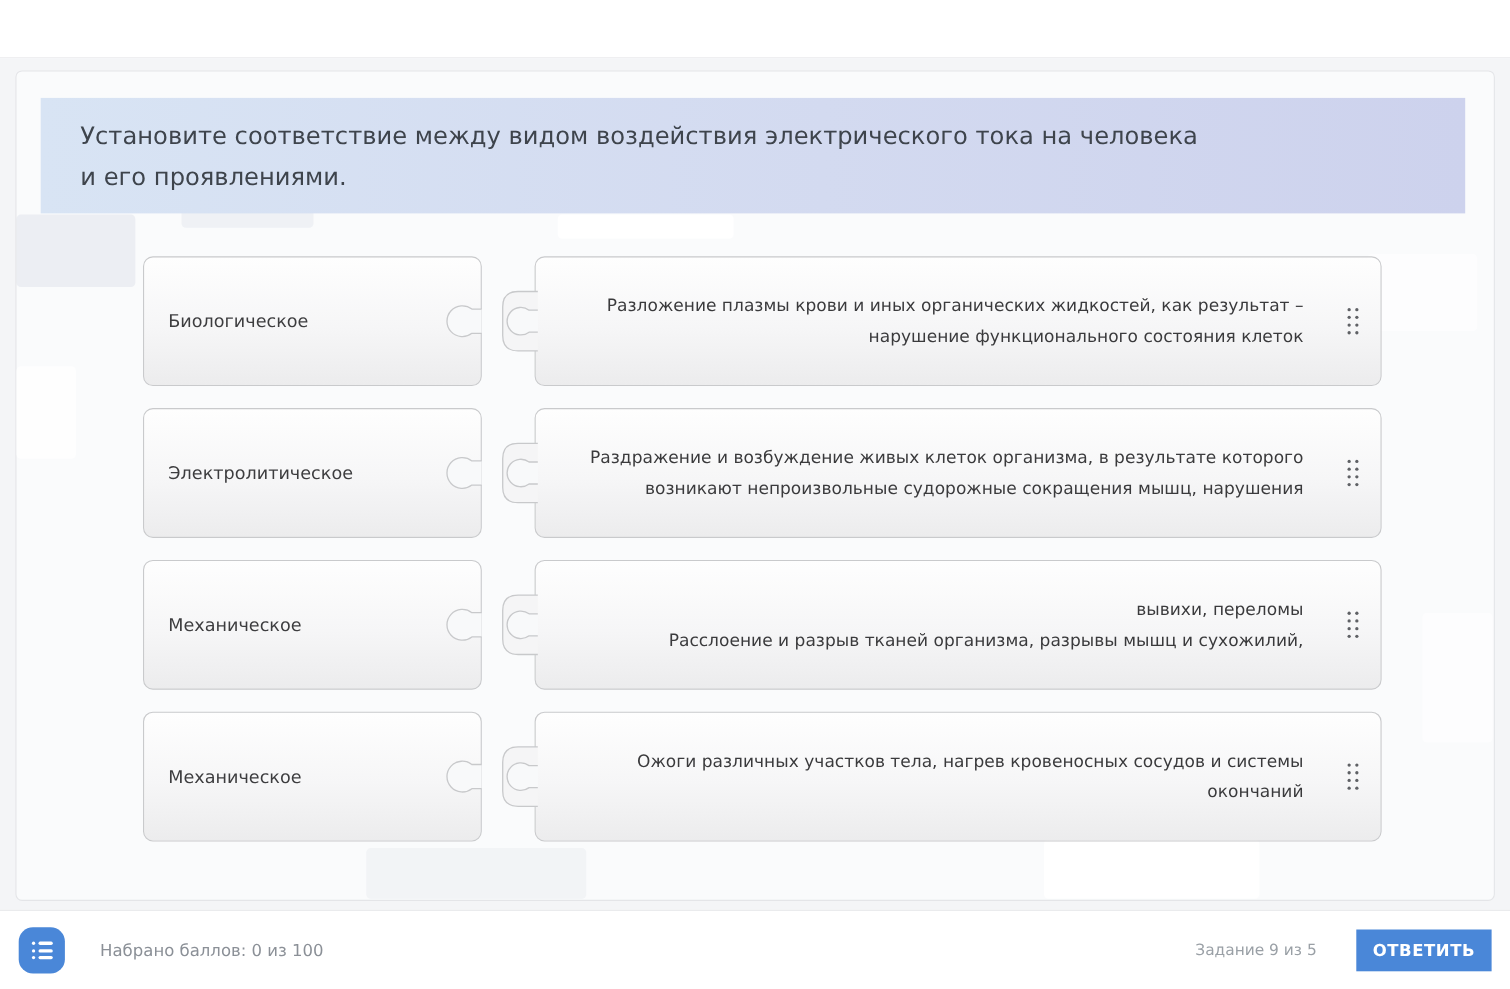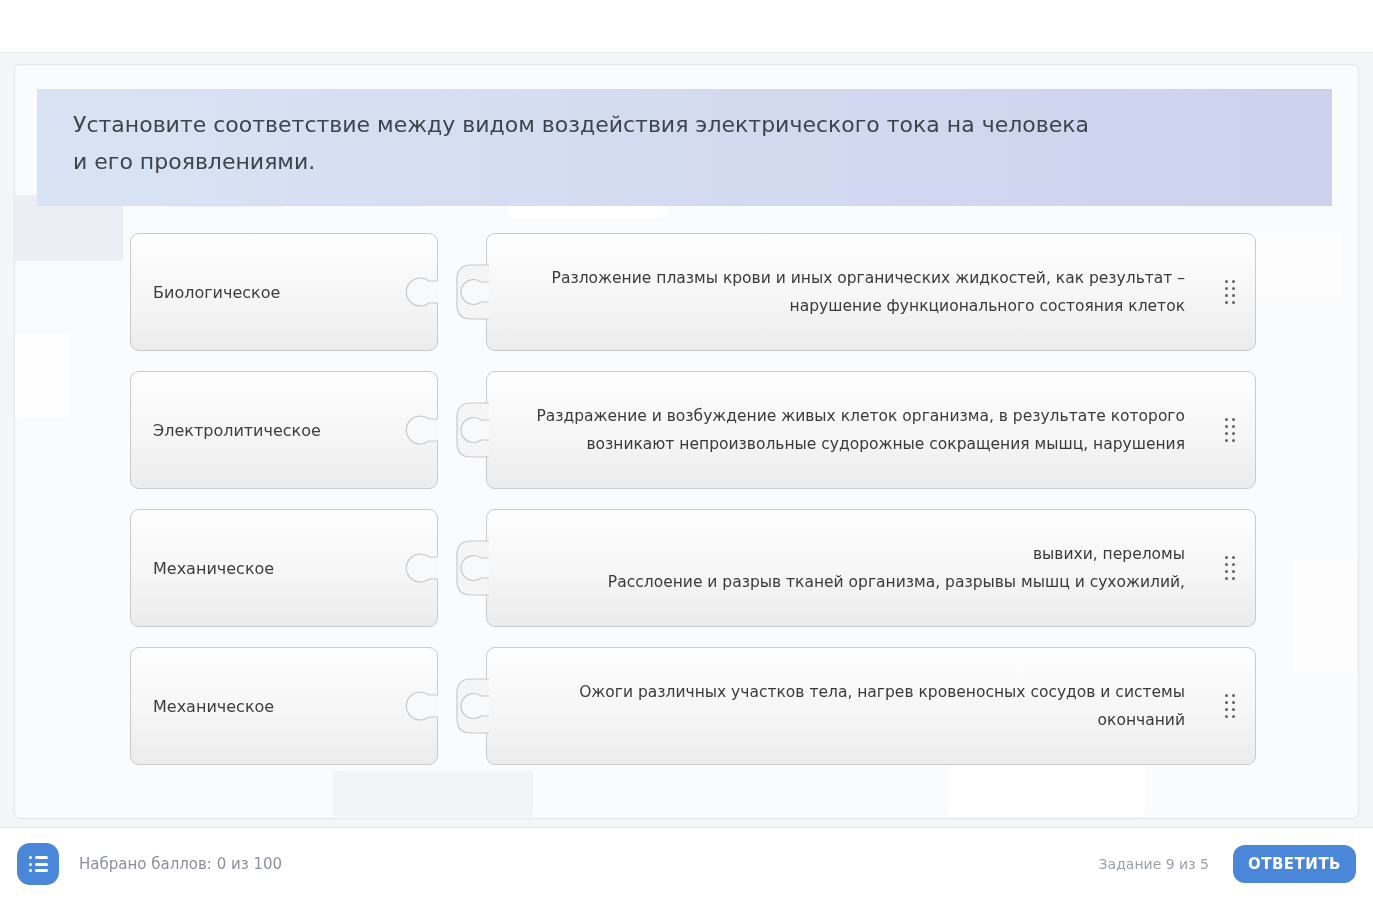--- a/index.html
+++ b/index.html
@@ -27,21 +27,21 @@
   .t1{left:0px;top:130px;width:108px;height:66px;background:rgba(214,219,228,.38);}
   .t2{left:492px;top:130px;width:160px;height:22px;background:rgba(255,255,255,.85);}
   .t3{left:1228px;top:166px;width:100px;height:70px;background:rgba(255,255,255,.6);}
   .t4{left:0px;top:268px;width:54px;height:84px;background:rgba(255,255,255,.75);}
   .t5{left:934px;top:698px;width:196px;height:54px;background:rgba(255,255,255,.85);}
   .t6{left:318px;top:706px;width:200px;height:46px;background:rgba(212,217,226,.22);}
   .t7{left:1278px;top:492px;width:64px;height:118px;background:rgba(255,255,255,.5);}
   .t8{left:150px;top:124px;width:120px;height:18px;background:rgba(219,223,231,.35);}
   
   .banner{
-    position:absolute;left:22px;top:24px;width:1295px;height:117px;
+    position:absolute;left:22px;top:24px;width:1295px;height:105px;
     background:linear-gradient(90deg,#d8e4f4 0%,#d3daf0 55%,#cdd2ed 100%);
     box-sizing:border-box;padding:17px 20px 0 36px;
     color:#3e444c;font-size:22px;line-height:37px;
   }
   
   .card{
     position:absolute;box-sizing:border-box;
     background:linear-gradient(180deg,#fefefe 0%,#f6f6f7 55%,#ececed 100%);
     border:1px solid #c9cacc;border-radius:9px;
   }
@@ -60,35 +60,35 @@
   .tab-svg{position:absolute;left:-40px;top:50%;transform:translateY(-50%);}
   .drag-handle{
     position:absolute;right:20px;top:50%;transform:translateY(-50%);
     display:grid;grid-template-columns:3px 3px;grid-auto-rows:3px;gap:4px;cursor:grab;
   }
   .drag-handle i{width:3px;height:3px;border-radius:50%;background:#5f6165;display:block;}
   
   .footer{
     position:absolute;left:0;top:827px;width:1373px;height:72px;
     background:#ffffff;border-top:1px solid #e5e6e9;
-    display:flex;align-items:center;
+    display:flex;align-items:center;gap:12px;
   }
   .list-btn{
     margin-left:17px;width:42px;height:42px;border-radius:13px;border:none;
     background:#4a87d8;cursor:pointer;display:flex;align-items:center;justify-content:center;
     flex-direction:column;gap:3.5px;
   }
   .list-btn .lrow{display:flex;align-items:center;gap:3px;}
   .list-btn .ldot{width:3px;height:3px;border-radius:50%;background:#fff;}
   .list-btn .lbar{width:13px;height:3px;border-radius:2px;background:#fff;}
   .score-text{margin-left:20px;font-size:15px;color:#8b9097;}
   .spacer{flex:1;}
   .progress-text{font-size:14px;color:#9aa0a6;margin-right:24px;}
   .answer-btn{
-    margin-right:17px;width:123px;height:38px;border:none;border-radius:12px;
+    margin-right:17px;width:123px;height:38px;border:none;border-radius:0;
     background:#4a87d8;color:#ffffff;font-family:"DejaVu Sans","Liberation Sans",sans-serif;
     font-size:15px;font-weight:bold;letter-spacing:.5px;cursor:pointer;
   }
 </style>
 </head>
 <body>
 
 <div class="top-bar"></div>
 
 <div class="stage">

